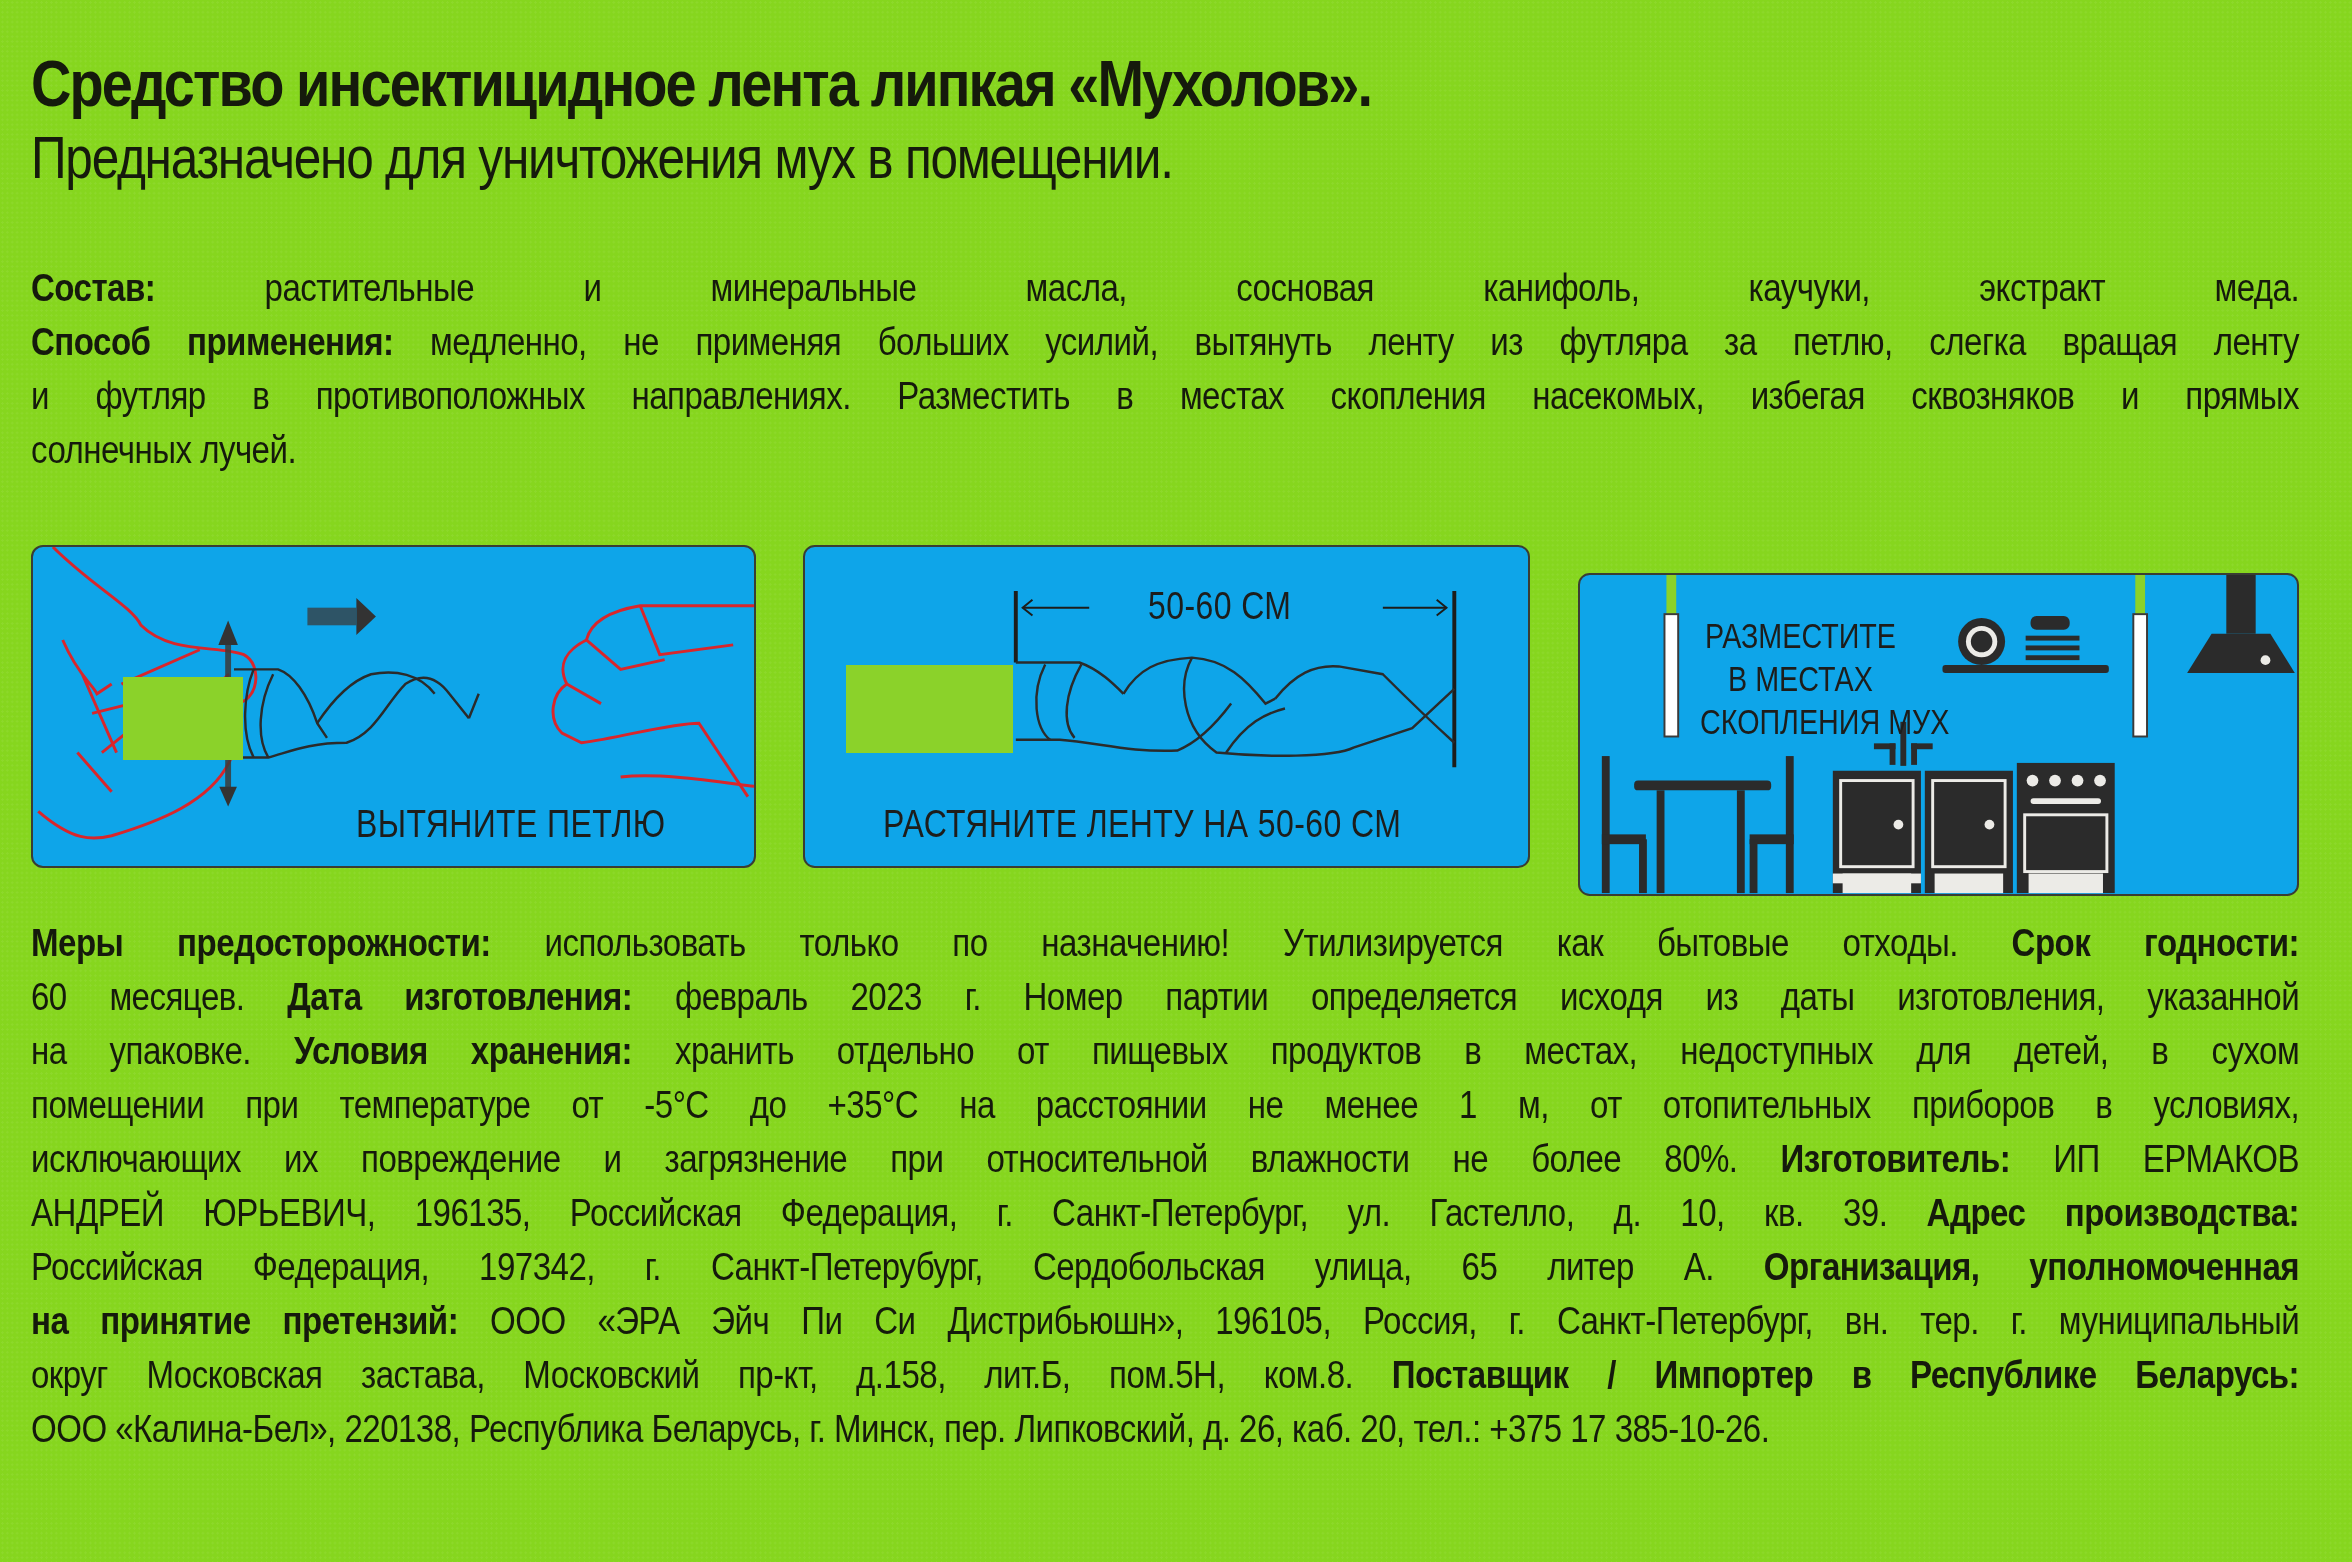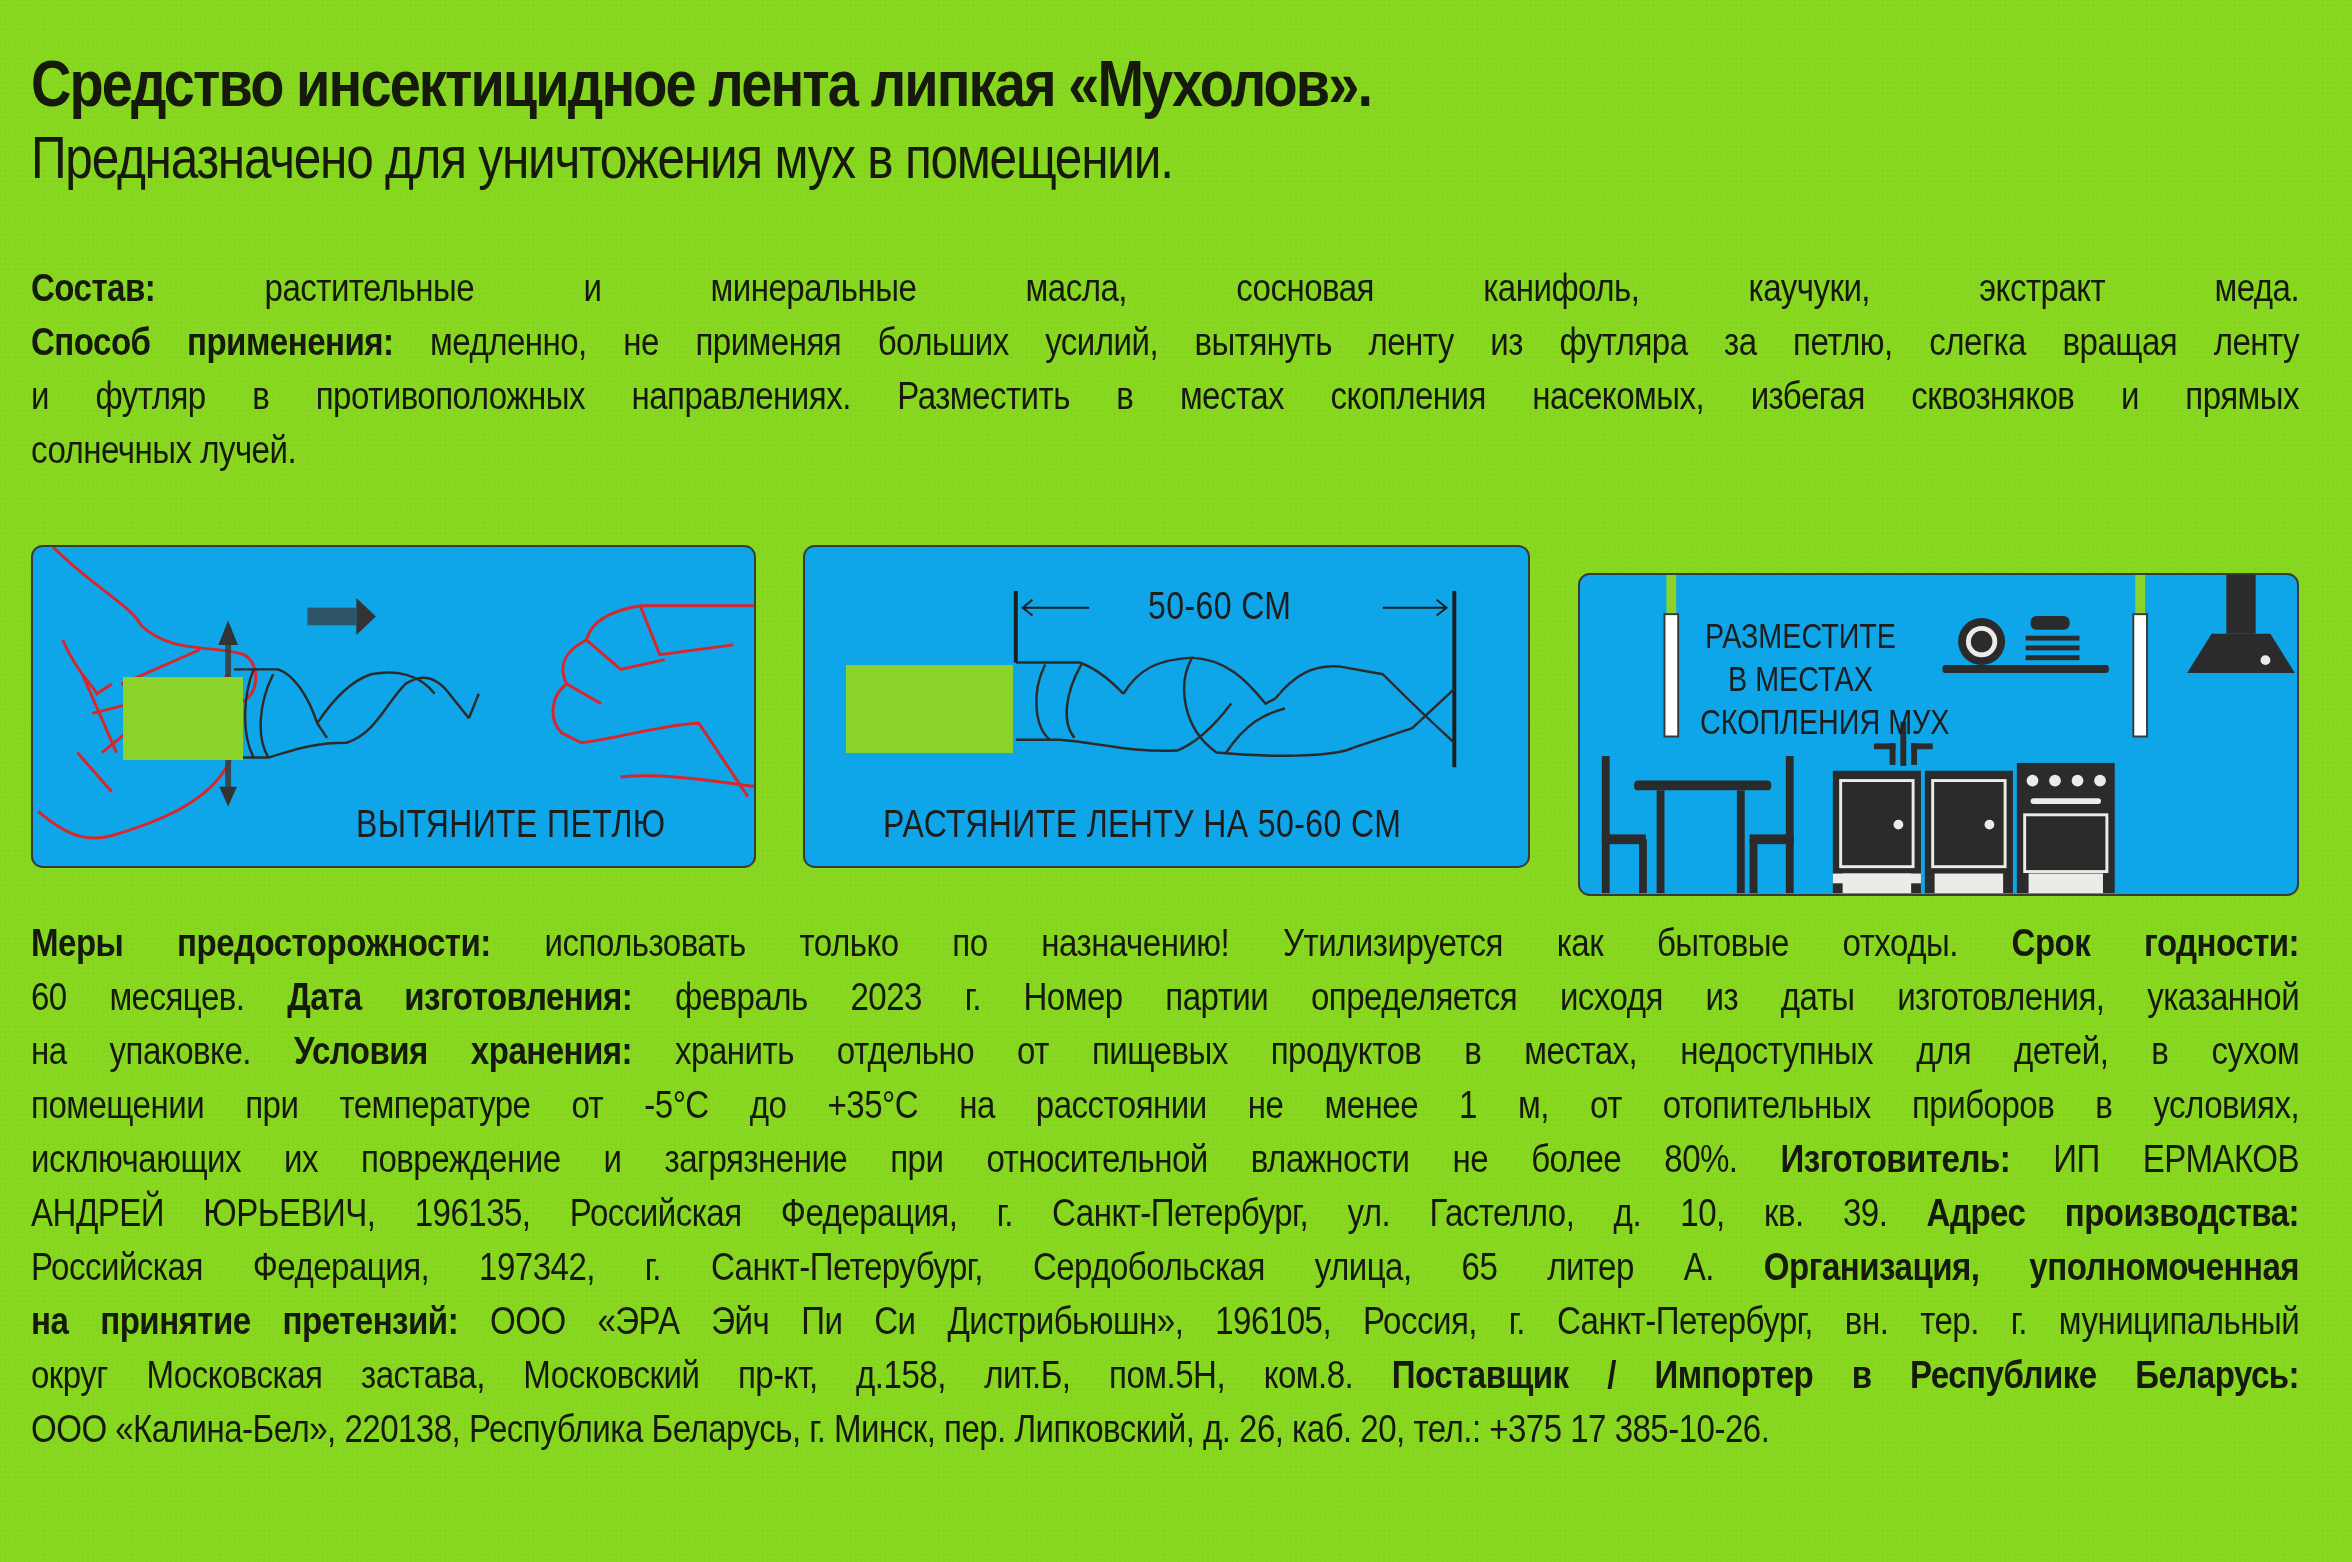--- a/index.html
+++ b/index.html
@@ -40,21 +40,21 @@
 
   .panels { position: absolute; left: 0; top: 545px; width: 2268px; height: 325px; }
   .panel {
     position: absolute; top: 0; height: 323px;
     background: #0ea5e9;
     border: 2.9px solid #3a3d33;
     border-radius: 11.8px;
     box-sizing: border-box;
     overflow: hidden;
   }
-  .panel1 { left: 0; width: 725px; }
+  .panel1 { left: 0; width: 725px; border-radius: 12px; }
   .panel2 { left: 772px; width: 727px; }
   .panel3 { left: 1547px; width: 721px; margin-top: 28px; }
   .panel svg { position: absolute; left: 0; top: 0; }
   .cap {
     position: absolute; font-size: 39px; color: #1d1d1b; white-space: nowrap;
     transform: scaleX(0.82); transform-origin: left top; letter-spacing: 0.5px;
   }
   .green-box { position: absolute; background: #8bd22a; }
   .stack-cap {
     position: absolute; font-size: 35px; color: #1d1d1b; line-height: 43px;

